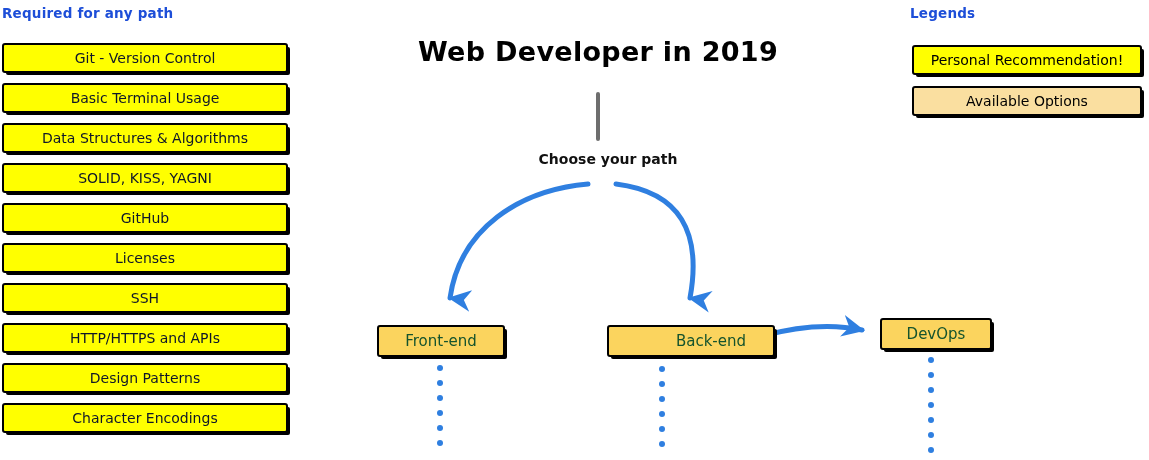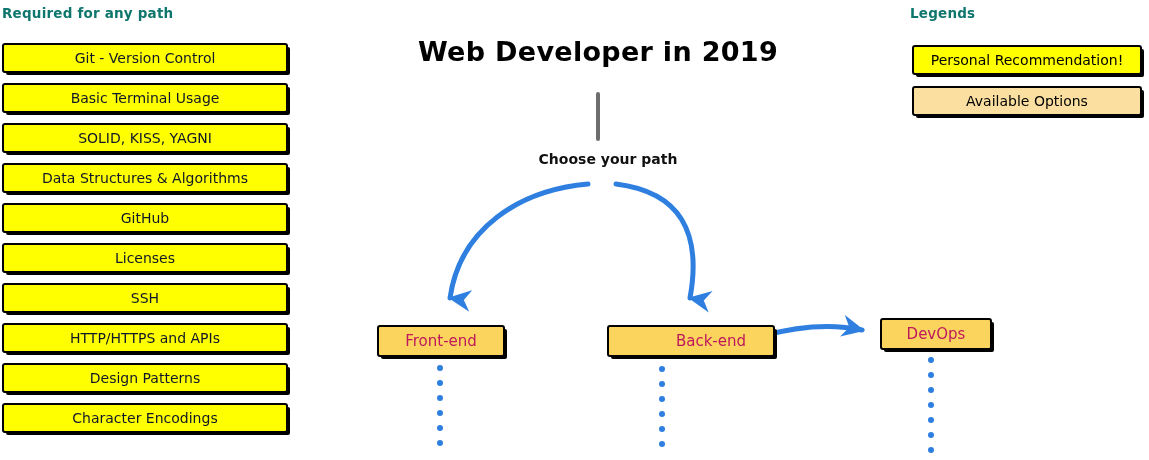--- a/index.html
+++ b/index.html
@@ -15,21 +15,21 @@
     font-family: "DejaVu Sans", "Liberation Sans", sans-serif;
     color: #000000;
   }
 
   
   .section-heading {
     position: absolute;
     font-size: 13.5px;
     font-weight: bold;
     letter-spacing: 0.2px;
-    color: #0f766e;
+    color: #1d4ed8;
     white-space: nowrap;
   }
 
   
   #required-column {
     position: absolute;
     left: 2px;
     top: 43px;
     width: 286px;
   }
@@ -102,21 +102,21 @@
     position: absolute;
     height: 28px;
     background: #fbd45e;
     border: 2.5px solid #000000;
     border-radius: 3px;
     box-shadow: 3px 3px 0 -1px #000000;
     display: flex;
     align-items: center;
     justify-content: center;
     font-size: 15px;
-    color: #be185d;
+    color: #14532d;
     white-space: nowrap;
   }
   #path-box-frontend { left: 377px; top: 325px; width: 124px; }
   #path-box-backend  { left: 607px; top: 325px; width: 124px; padding-left: 40px; }
   #path-box-devops   { left: 880px; top: 318px; width: 108px; }
 
   
   .dot-column {
     position: absolute;
     display: flex;
@@ -160,24 +160,24 @@
 <div class="section-heading" id="required-heading" style="left:2px; top:5px;">Required for any path</div>
 
 <div id="required-column">
   <div class="skill-box">
       <span>Git - Version Control</span>
     </div>
   <div class="skill-box">
       <span>Basic Terminal Usage</span>
     </div>
   <div class="skill-box">
+      <span>Data Structures &amp; Algorithms</span>
+    </div>
+  <div class="skill-box">
       <span>SOLID, KISS, YAGNI</span>
-    </div>
-  <div class="skill-box">
-      <span>Data Structures &amp; Algorithms</span>
     </div>
   <div class="skill-box">
       <span>GitHub</span>
     </div>
   <div class="skill-box">
       <span>Licenses</span>
     </div>
   <div class="skill-box">
       <span>SSH</span>
     </div>

